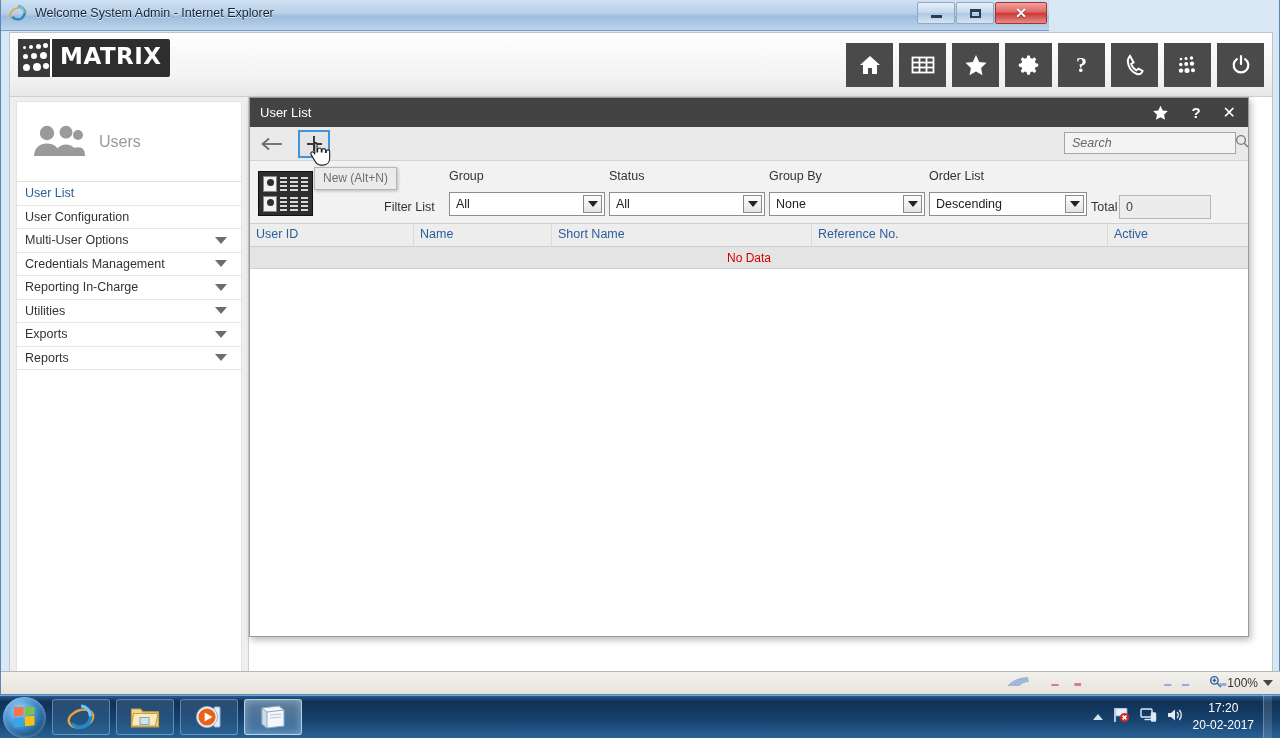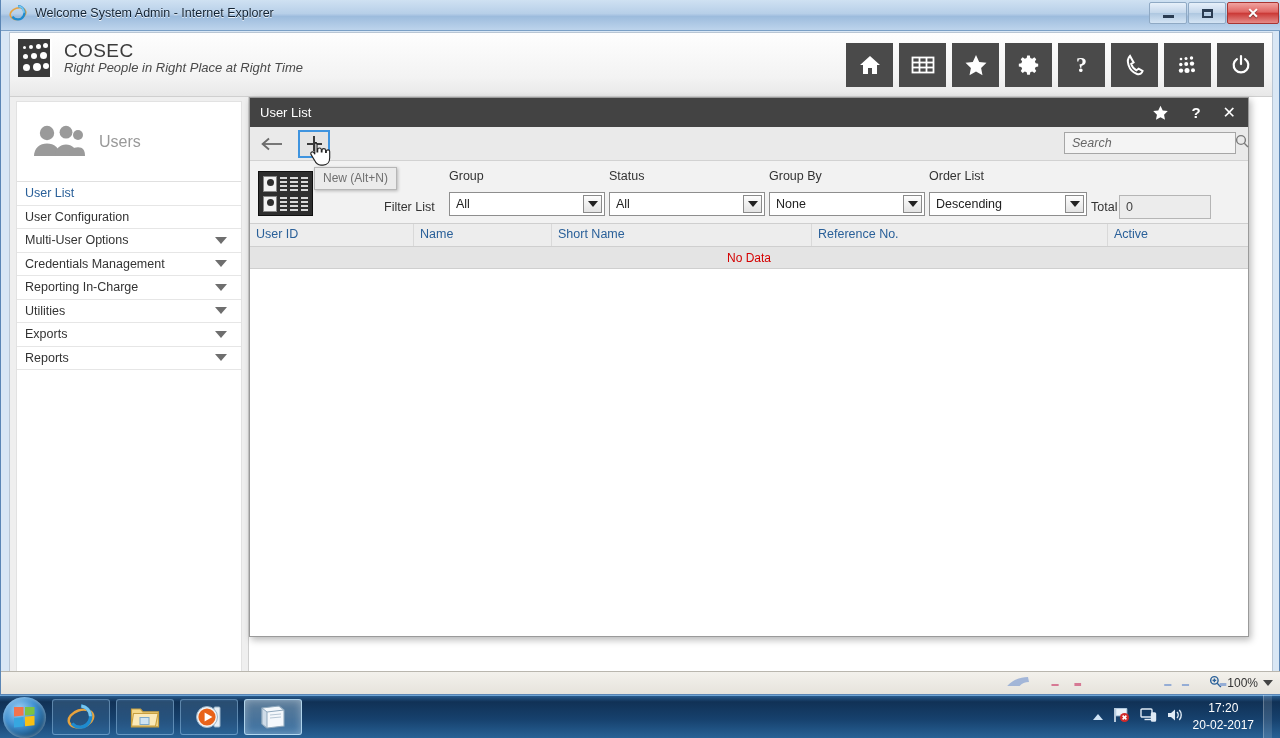--- a/index.html
+++ b/index.html
@@ -15,21 +15,21 @@
     background: linear-gradient(180deg,#1c4f7c 0%, #2d6fa5 40%, #1d5584 100%);
   }
   .ie-window {
     position: absolute; left: 0; top: 0; width: 1280px; height: 695px;
     background: #d9e7f5;
     border: 1px solid #5b86b5;
     border-top: none;
   }
   
   .titlebar {
-    position: absolute; left: 0; top: 0; width: 1280px; height: 31px;
+    position: absolute; left: 0; top: 0; width: 1048px; height: 31px;
     background: linear-gradient(180deg,#cfe1f2 0%,#b7cfe8 45%,#9dbcdd 55%,#bdd4ec 100%);
     border-bottom: 1px solid #7ba0c6;
   }
   .titlebar-left { position:absolute; left:8px; top:4px; display:flex; align-items:center; gap:8px; }
   .ie-logo {
     width: 18px; height: 18px; position: relative;
   }
   .ie-logo svg { display:block; }
   .title-text {
     font-size: 12.5px; color: #123; white-space: nowrap;
@@ -330,24 +330,21 @@
               <i style="left:11px;top:6px;width:4px;height:4px"></i>
               <i style="left:18px;top:5px;width:5px;height:5px"></i>
               <i style="left:25px;top:4px;width:5px;height:5px"></i>
               <i style="left:5px;top:15px;width:5px;height:5px"></i>
               <i style="left:13px;top:14px;width:6px;height:6px"></i>
               <i style="left:22px;top:13px;width:7px;height:7px"></i>
               <i style="left:5px;top:25px;width:7px;height:7px"></i>
               <i style="left:15px;top:24px;width:8px;height:8px"></i>
               <i style="left:25px;top:24px;width:6px;height:6px"></i>
             </div>
-          </div>
-          <div class="brand-text">
-            <div class="brand-title">COSEC</div>
-            <div class="brand-tag">Right People in Right Place at Right Time</div>
+            <div class="matrix-word">MATRIX</div>
           </div>
         </div>
 
         <div class="header-icons">
           <div class="hicon">
             <svg width="24" height="22" viewBox="0 0 24 22" fill="#fff">
                 <path d="M12 2 L22 11 h-3 v9 h-5 v-6 h-4 v6 H5 v-9 H2 Z"></path>
               </svg>
           </div>
           <div class="hicon">

